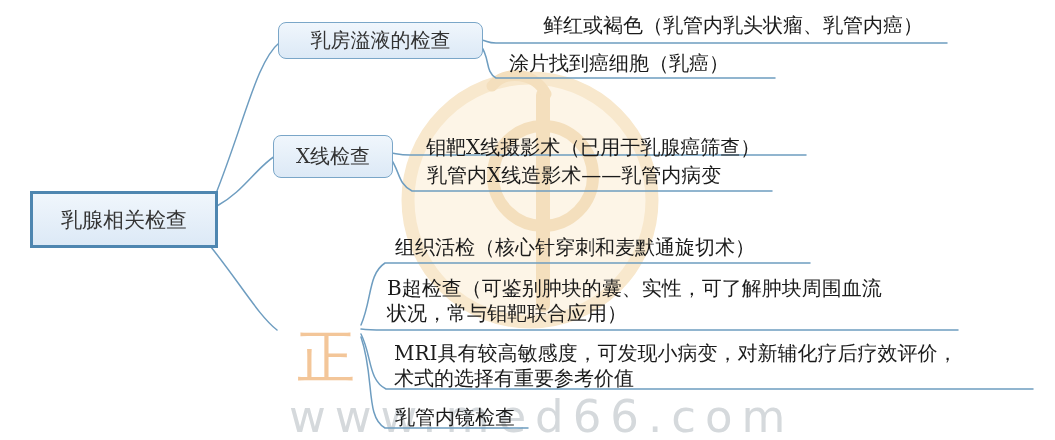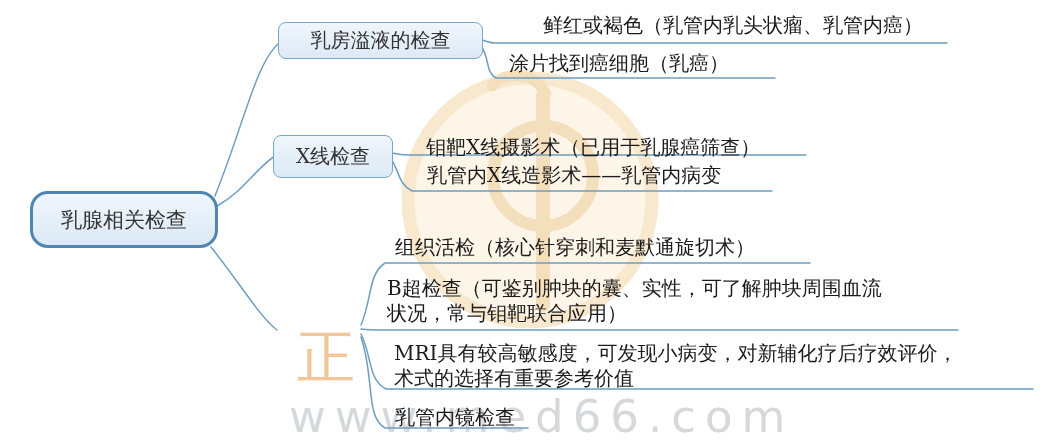--- a/index.html
+++ b/index.html
@@ -29,21 +29,21 @@
   #links path{fill:none;stroke:#6e9dc0;stroke-width:1.5;stroke-linecap:round;}
   
   .node{
     position:absolute;z-index:2;display:flex;align-items:center;justify-content:center;
     background:linear-gradient(180deg,#f0f6fc 0%,#dce9f6 100%);
     border:1.4px solid #7aa6c8;border-radius:8px;
     color:#333;box-sizing:border-box;
   }
   #node-root{
     left:30px;top:191px;width:188px;height:57px;
-    border:3px solid #4e86b0;border-radius:18px;font-size:21px;
+    border:3px solid #4e86b0;border-radius:0;font-size:21px;
   }
   #node-b1{left:278px;top:22px;width:205px;height:37px;font-size:20px;}
   #node-b2{left:273px;top:135px;width:120px;height:43px;font-size:20px;}
   #node-b3{left:275px;top:308px;width:88px;height:45px;font-size:20px;}
   
   .leaf{
     position:absolute;z-index:2;font-size:20px;line-height:25px;color:#1b1b1b;
     white-space:pre-line;
   }
   #leaf-0-0{left:510px;top:13px;margin-left:33px;}

